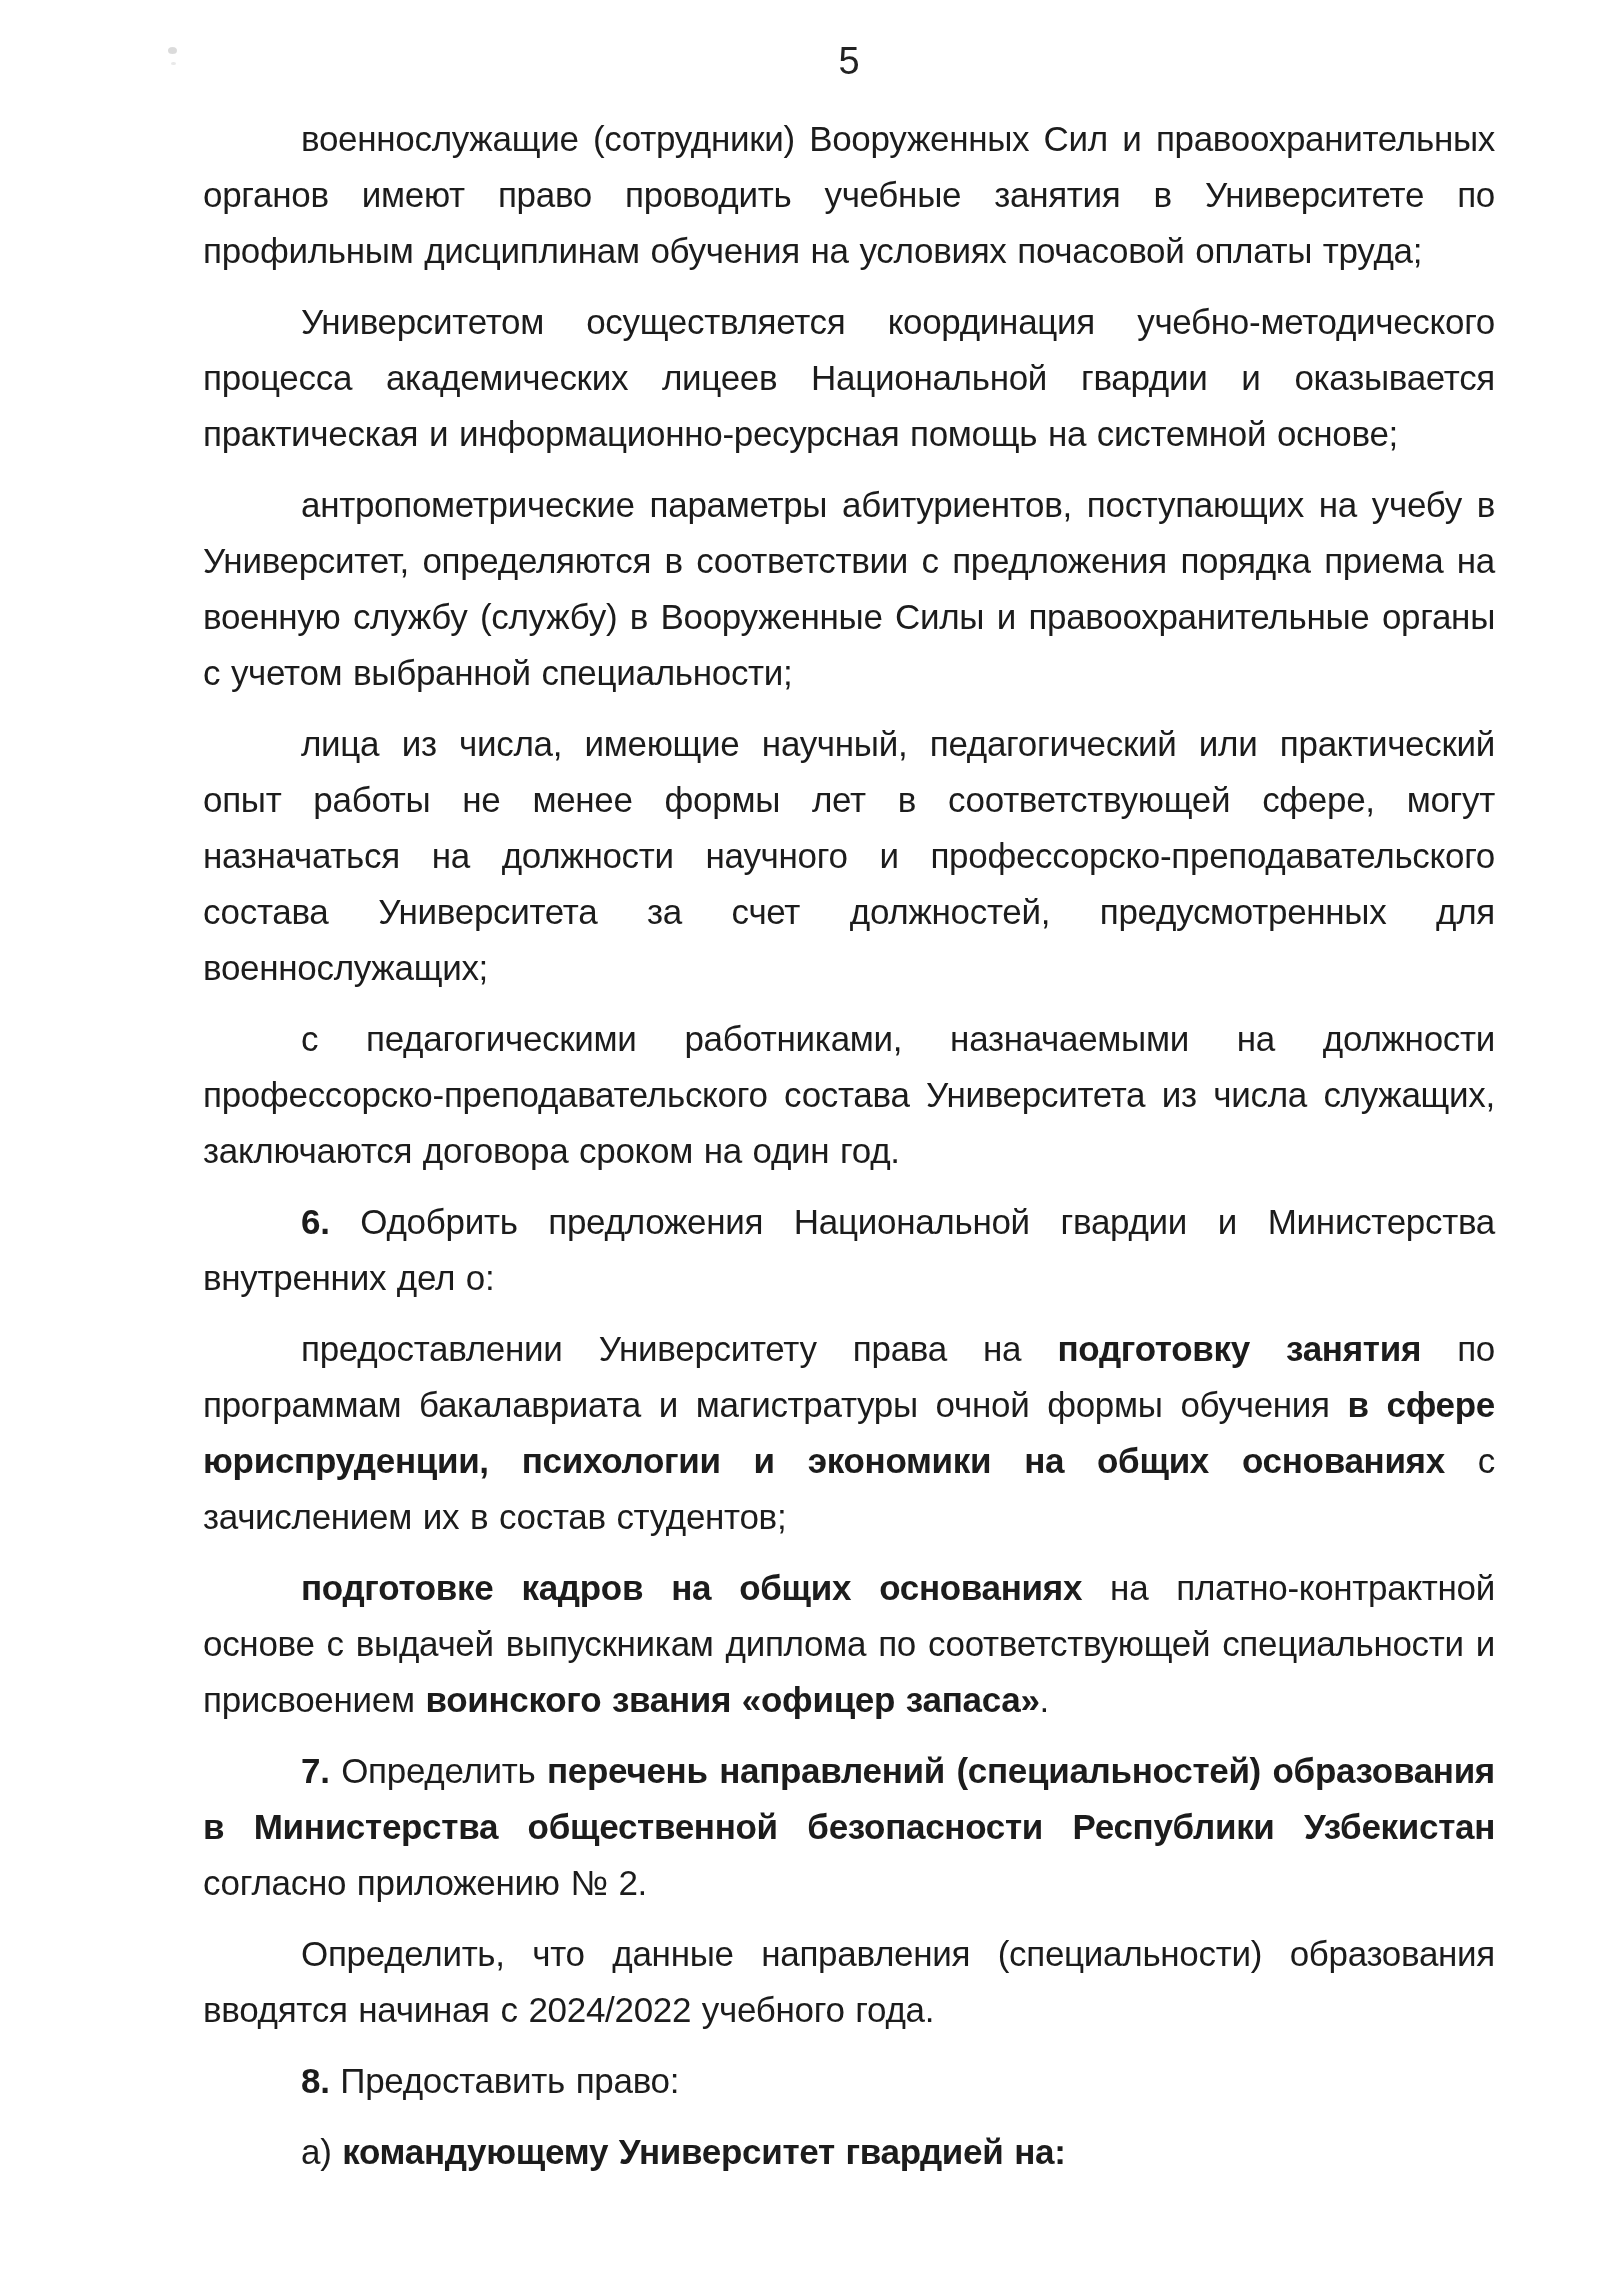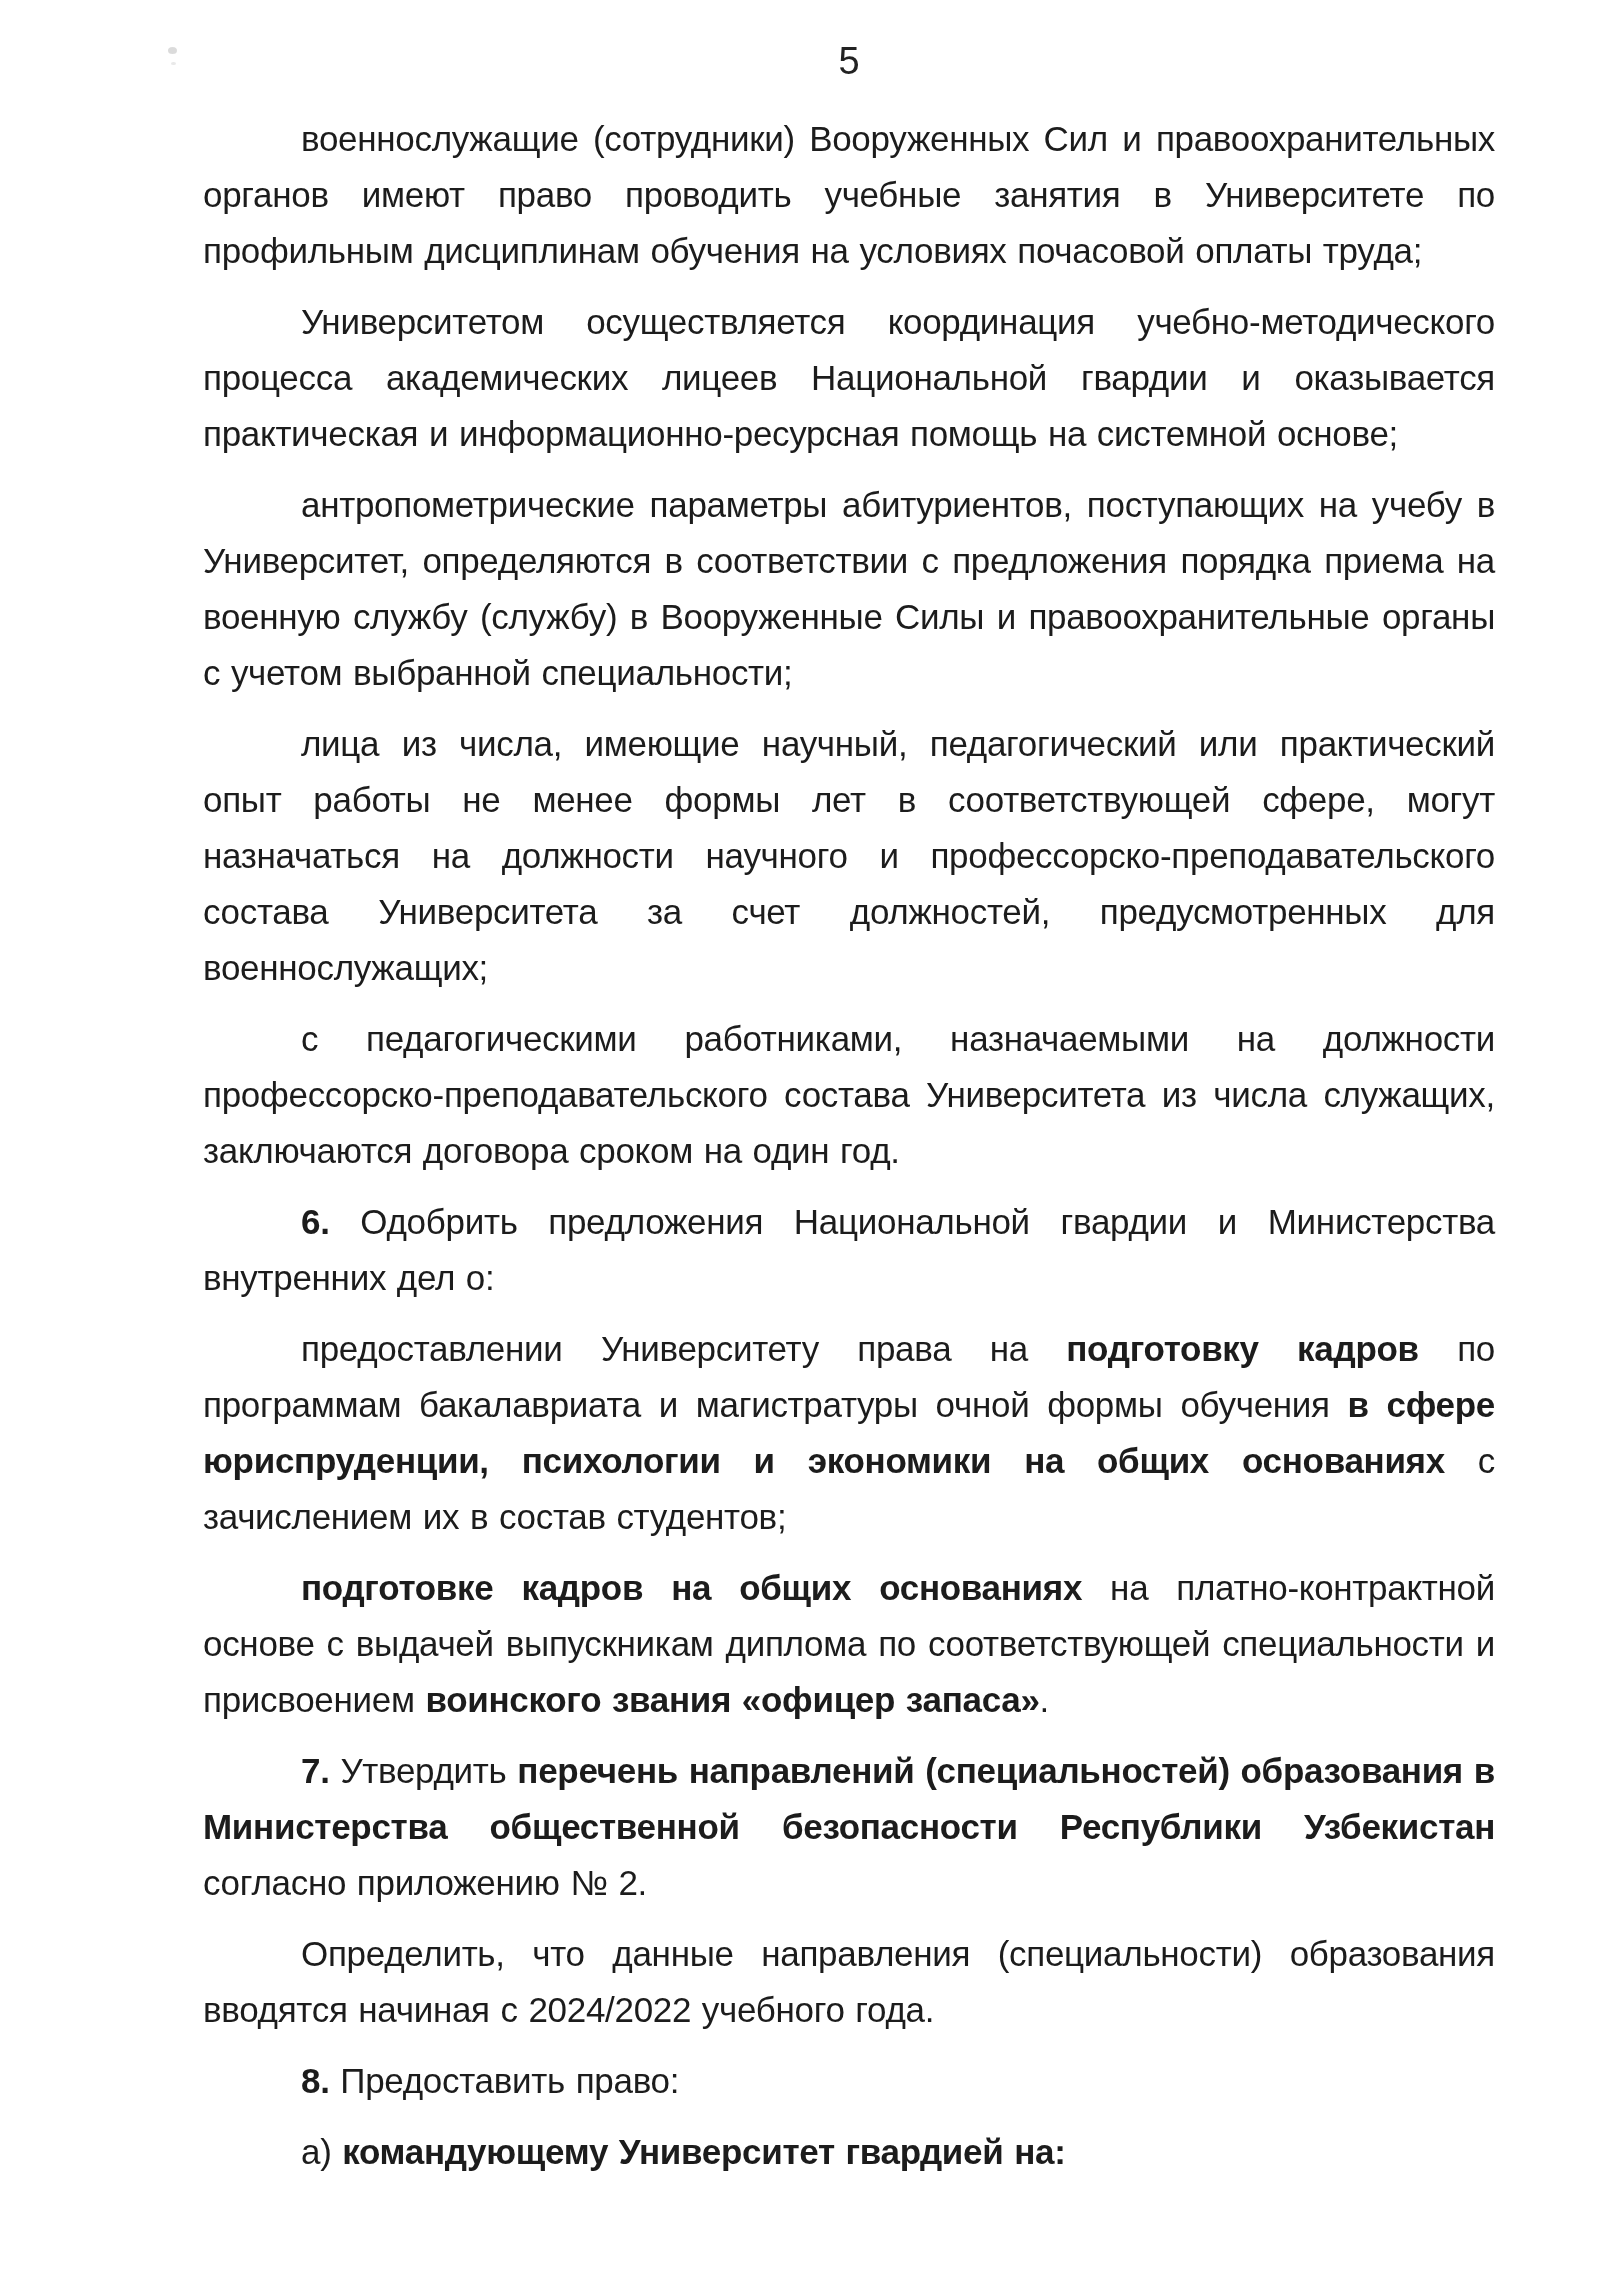--- a/index.html
+++ b/index.html
@@ -64,21 +64,21 @@
 
   <div class="page-number">5</div>
 
   <div class="doc-body">
       <p><span>военнослужащие (сотрудники) Вооруженных Сил и правоохранительных органов имеют право проводить учебные занятия в Университете по профильным дисциплинам обучения на условиях почасовой оплаты труда;</span></p>
       <p><span>Университетом осуществляется координация учебно-методического процесса академических лицеев Национальной гвардии и оказывается практическая и информационно-ресурсная помощь на системной основе;</span></p>
       <p><span>антропометрические параметры абитуриентов, поступающих на учебу в Университет, определяются в соответствии с предложения порядка приема на военную службу (службу) в Вооруженные Силы и правоохранительные органы с учетом выбранной специальности;</span></p>
       <p><span>лица из числа, имеющие научный, педагогический или практический опыт работы не менее формы лет в соответствующей сфере, могут назначаться на должности научного и профессорско-преподавательского состава Университета за счет должностей, предусмотренных для военнослужащих;</span></p>
       <p><span>с педагогическими работниками, назначаемыми на должности профессорско-преподавательского состава Университета из числа служащих, заключаются договора сроком на один год.</span></p>
       <p><span class="b">6.</span><span> Одобрить предложения Национальной гвардии и Министерства внутренних дел о:</span></p>
-      <p><span>предоставлении Университету права на </span><span class="b">подготовку кадров</span><span> по программам бакалавриата и магистратуры очной формы обучения </span><span class="b">в сфере юриспруденции, психологии и экономики на общих основаниях</span><span> с зачислением их в состав студентов;</span></p>
+      <p><span>предоставлении Университету права на </span><span class="b">подготовку занятия</span><span> по программам бакалавриата и магистратуры очной формы обучения </span><span class="b">в сфере юриспруденции, психологии и экономики на общих основаниях</span><span> с зачислением их в состав студентов;</span></p>
       <p><span class="b">подготовке кадров на общих основаниях</span><span> на платно-контрактной основе с выдачей выпускникам диплома по соответствующей специальности и присвоением </span><span class="b">воинского звания «офицер запаса»</span><span>.</span></p>
-      <p><span class="b">7.</span><span> Утвердить </span><span class="b">перечень направлений (специальностей) образования в Министерства общественной безопасности Республики Узбекистан</span><span> согласно приложению № 2.</span></p>
+      <p><span class="b">7.</span><span> Определить </span><span class="b">перечень направлений (специальностей) образования в Министерства общественной безопасности Республики Узбекистан</span><span> согласно приложению № 2.</span></p>
       <p><span>Определить, что данные направления (специальности) образования вводятся начиная с 2024/2022 учебного года.</span></p>
       <p><span class="b">8.</span><span> Предоставить право:</span></p>
       <p><span>а) </span><span class="b">командующему Университет гвардией на:</span></p>
     </div>
 </div>
 
 
 </body></html>

